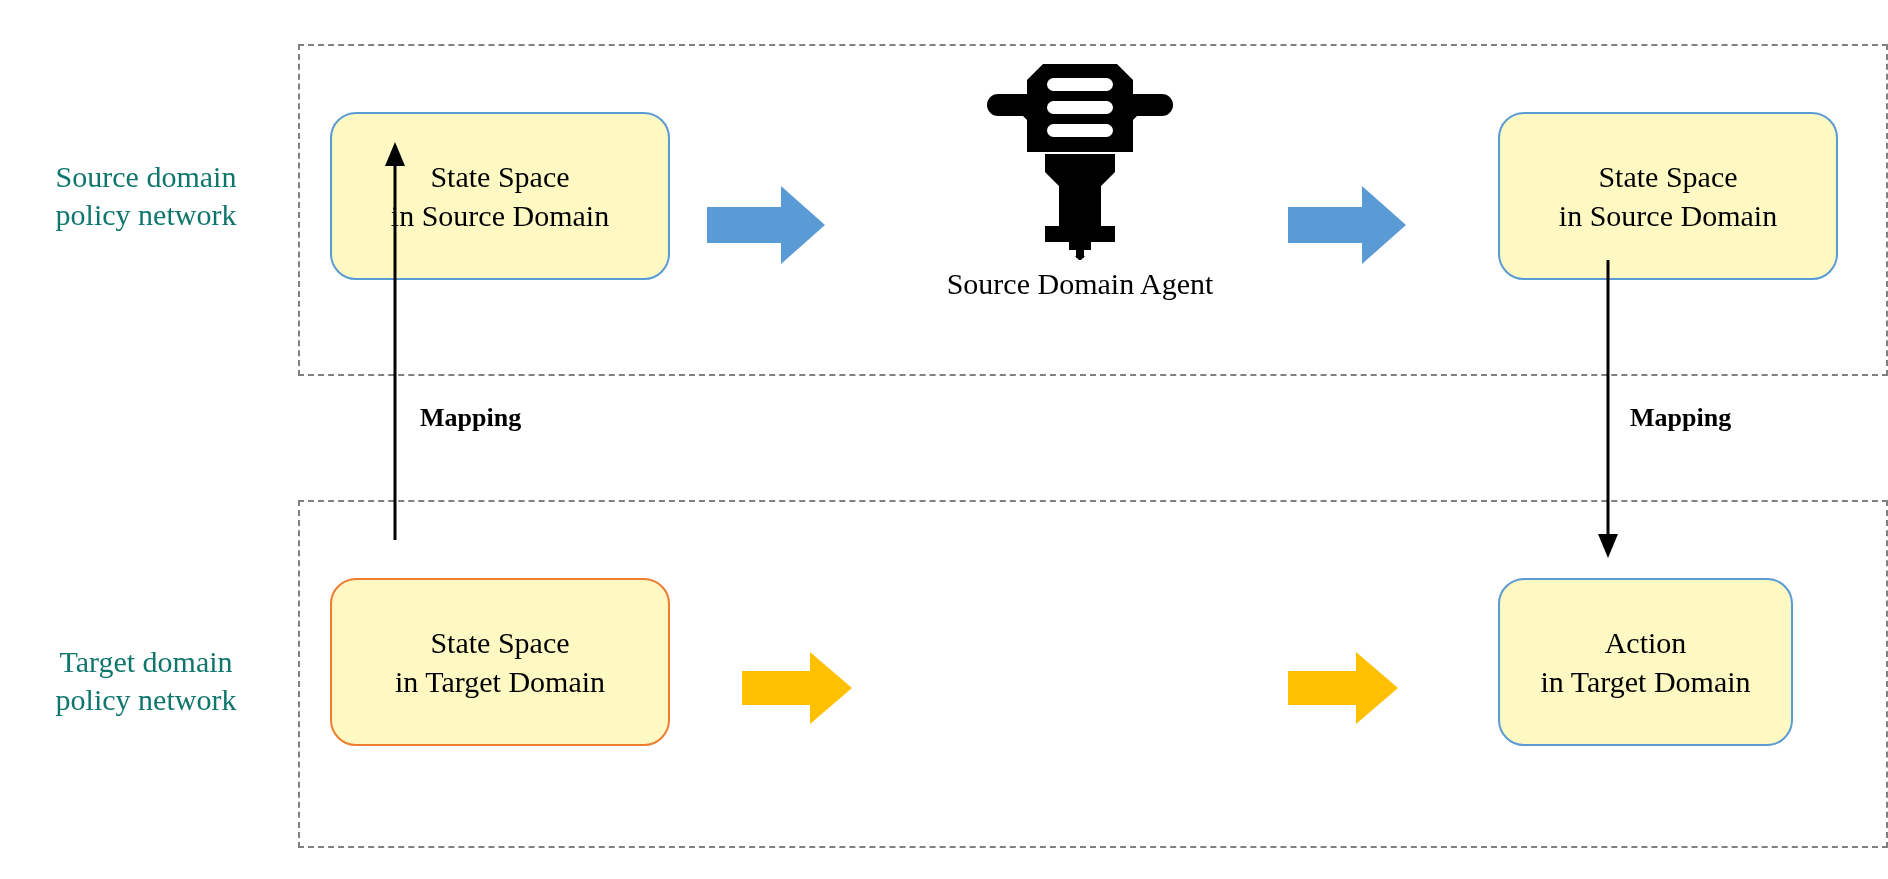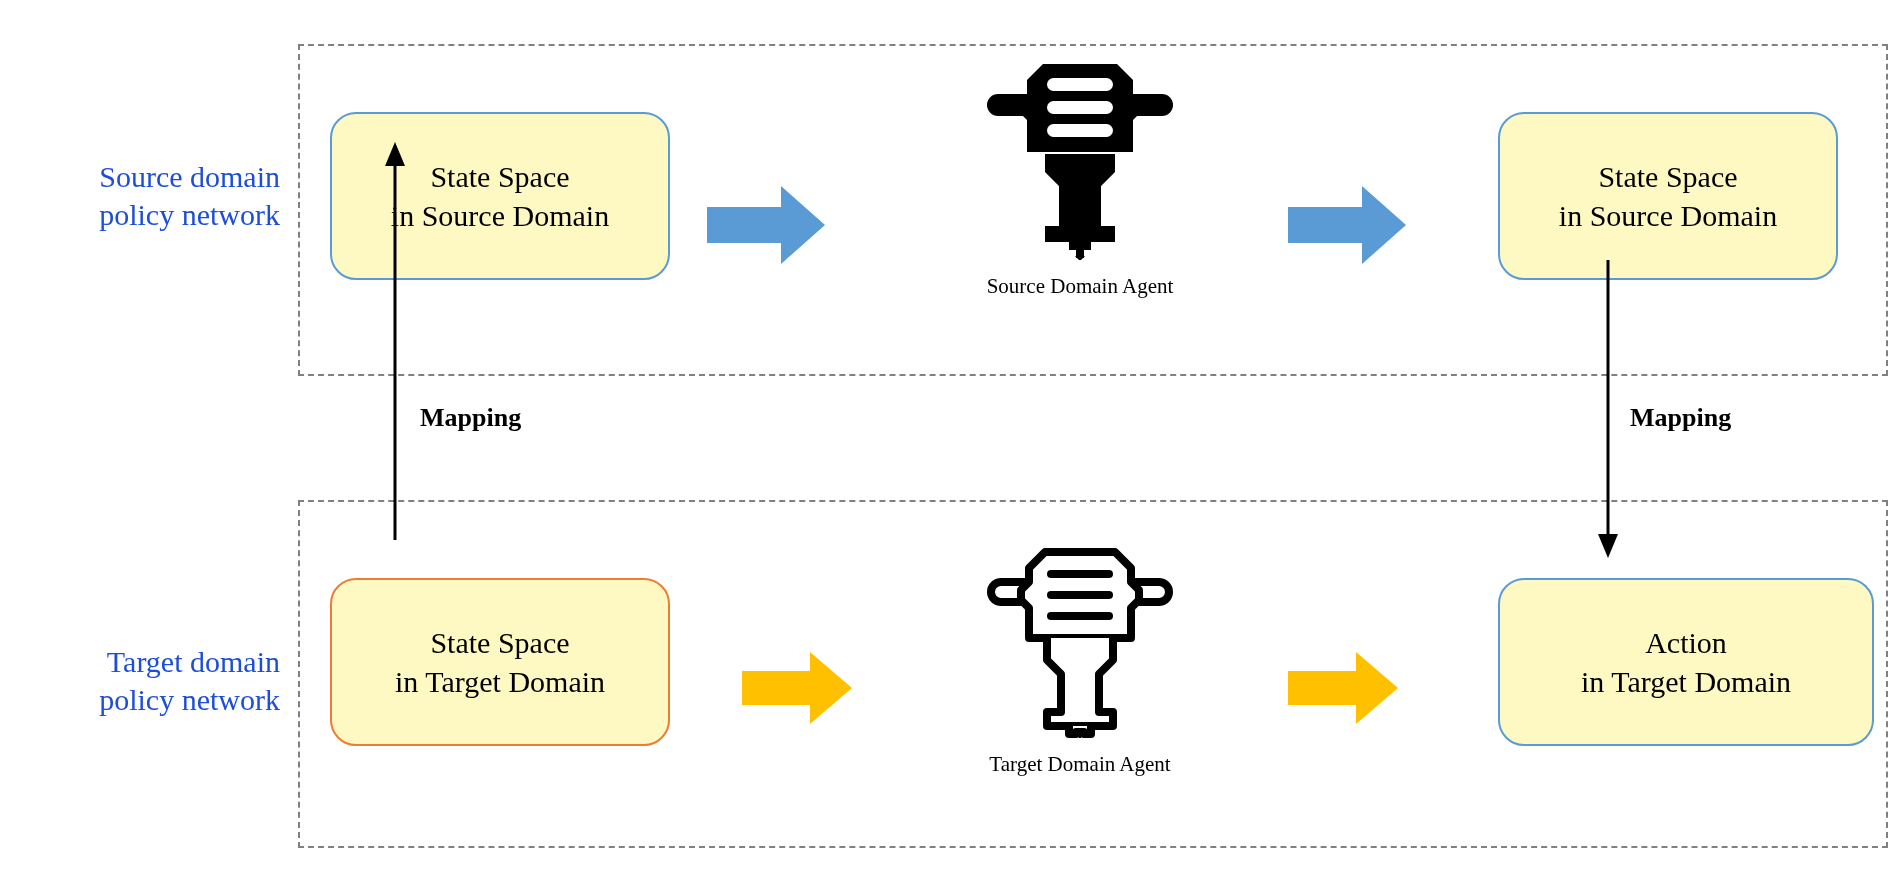--- a/index.html
+++ b/index.html
@@ -24,22 +24,22 @@
     background: transparent;
   }
   #panel-source { left: 298px; top: 44px;  width: 1590px; height: 332px; }
   #panel-target { left: 298px; top: 500px; width: 1590px; height: 348px; }
 
   
   .row-label {
     position: absolute;
     font-size: 30px;
     line-height: 1.28;
-    color: #1d4ed8;
-    text-align: right;
+    color: #0f766e;
+    text-align: center;
     white-space: pre-line;
   }
   #label-source-row { left: 12px; top: 158px; width: 268px; }
   #label-target-row { left: 12px; top: 643px; width: 268px; }
 
   
   .node-box {
     position: absolute;
     box-sizing: border-box;
     border-radius: 26px;
@@ -52,39 +52,39 @@
     line-height: 1.3;
     color: #000000;
     white-space: pre-line;
   }
   .node-blue   { border: 2.2px solid #5B9BD5; }
   .node-orange { border: 2.2px solid #ED7D31; }
 
   #box-src-state-left  { left: 330px;  top: 112px; width: 340px; height: 168px; }
   #box-src-state-right { left: 1498px; top: 112px; width: 340px; height: 168px; }
   #box-tgt-state-left  { left: 330px;  top: 578px; width: 340px; height: 168px; }
-  #box-tgt-action      { left: 1498px; top: 578px; width: 376px; height: 168px; }
+  #box-tgt-action      { left: 1498px; top: 578px; width: 295px; height: 168px; }
 
   
   .block-arrow { position: absolute; }
   .block-arrow svg { display: block; }
   #arrow-src-1 { left: 707px;  top: 186px; }
   #arrow-src-2 { left: 1288px; top: 186px; }
   #arrow-tgt-1 { left: 742px;  top: 652px; }
   #arrow-tgt-2 { left: 1288px; top: 652px; }
 
   
   .agent { position: absolute; text-align: center; }
   #agent-source { left: 880px; top: 50px;  width: 400px; }
   #agent-target { left: 880px; top: 528px; width: 400px; }
   .agent-icon-wrap { display: flex; justify-content: center; align-items: flex-end; height: 210px; }
   .agent-caption {
-    font-size: 21px;
+    font-size: 30px;
     color: #000000;
-    margin-top: 14px;
+    margin-top: 6px;
     line-height: 1.2;
   }
 
   
   .mapping-line { position: absolute; }
   .mapping-line svg { display: block; }
   #mapping-left  { left: 380px;  top: 140px; }
   #mapping-right { left: 1593px; top: 260px; }
 
   .mapping-label {
@@ -152,42 +152,20 @@
 
   <div class="node-box node-orange" id="box-tgt-state-left">State Space
 in Target Domain</div>
 
   <div class="block-arrow" id="arrow-tgt-1">
     <svg width="110" height="72" viewBox="0 0 110 72">
       <polygon points="0,19 68,19 68,0 110,36 68,72 68,53 0,53" fill="#FFC000"></polygon>
     </svg>
   </div>
 
-  <div class="agent" id="agent-target">
-    <div class="agent-icon-wrap">
-      <svg width="198" height="200" viewBox="0 0 198 200">
-        <g fill="none" stroke="#000000" stroke-width="8" stroke-linejoin="round" stroke-linecap="round">
-
-          <rect x="10" y="44" width="178" height="20" rx="10"></rect>
-
-          <path d="M64 14 L134 14 L150 30 L150 44 L158 52 L158 62 L150 70 L150 100 L48 100 L48 70 L40 62 L40 52 L48 44 L48 30 Z" fill="#ffffff"></path>
-
-          <line x1="70" y1="36" x2="128" y2="36"></line>
-          <line x1="70" y1="57" x2="128" y2="57"></line>
-          <line x1="70" y1="78" x2="128" y2="78"></line>
-
-          <path d="M66 100 L66 122 L80 136 L80 174 L66 174 L66 188 L132 188 L132 174 L118 174 L118 136 L132 122 L132 100" fill="#ffffff"></path>
-
-          <path d="M88 188 L88 196 L95 196 L95 194 L103 194 L103 196 L110 196 L110 188" fill="#ffffff"></path>
-        </g>
-        <path d="M94 193 L104 193 L100 200 L98 200 Z" fill="#000000"></path>
-      </svg>
-    </div>
-    <div class="agent-caption">Target Domain Agent</div>
-  </div>
 
   <div class="block-arrow" id="arrow-tgt-2">
     <svg width="110" height="72" viewBox="0 0 110 72">
       <polygon points="0,19 68,19 68,0 110,36 68,72 68,53 0,53" fill="#FFC000"></polygon>
     </svg>
   </div>
 
   <div class="node-box node-blue" id="box-tgt-action">Action
 in Target Domain</div>
 

